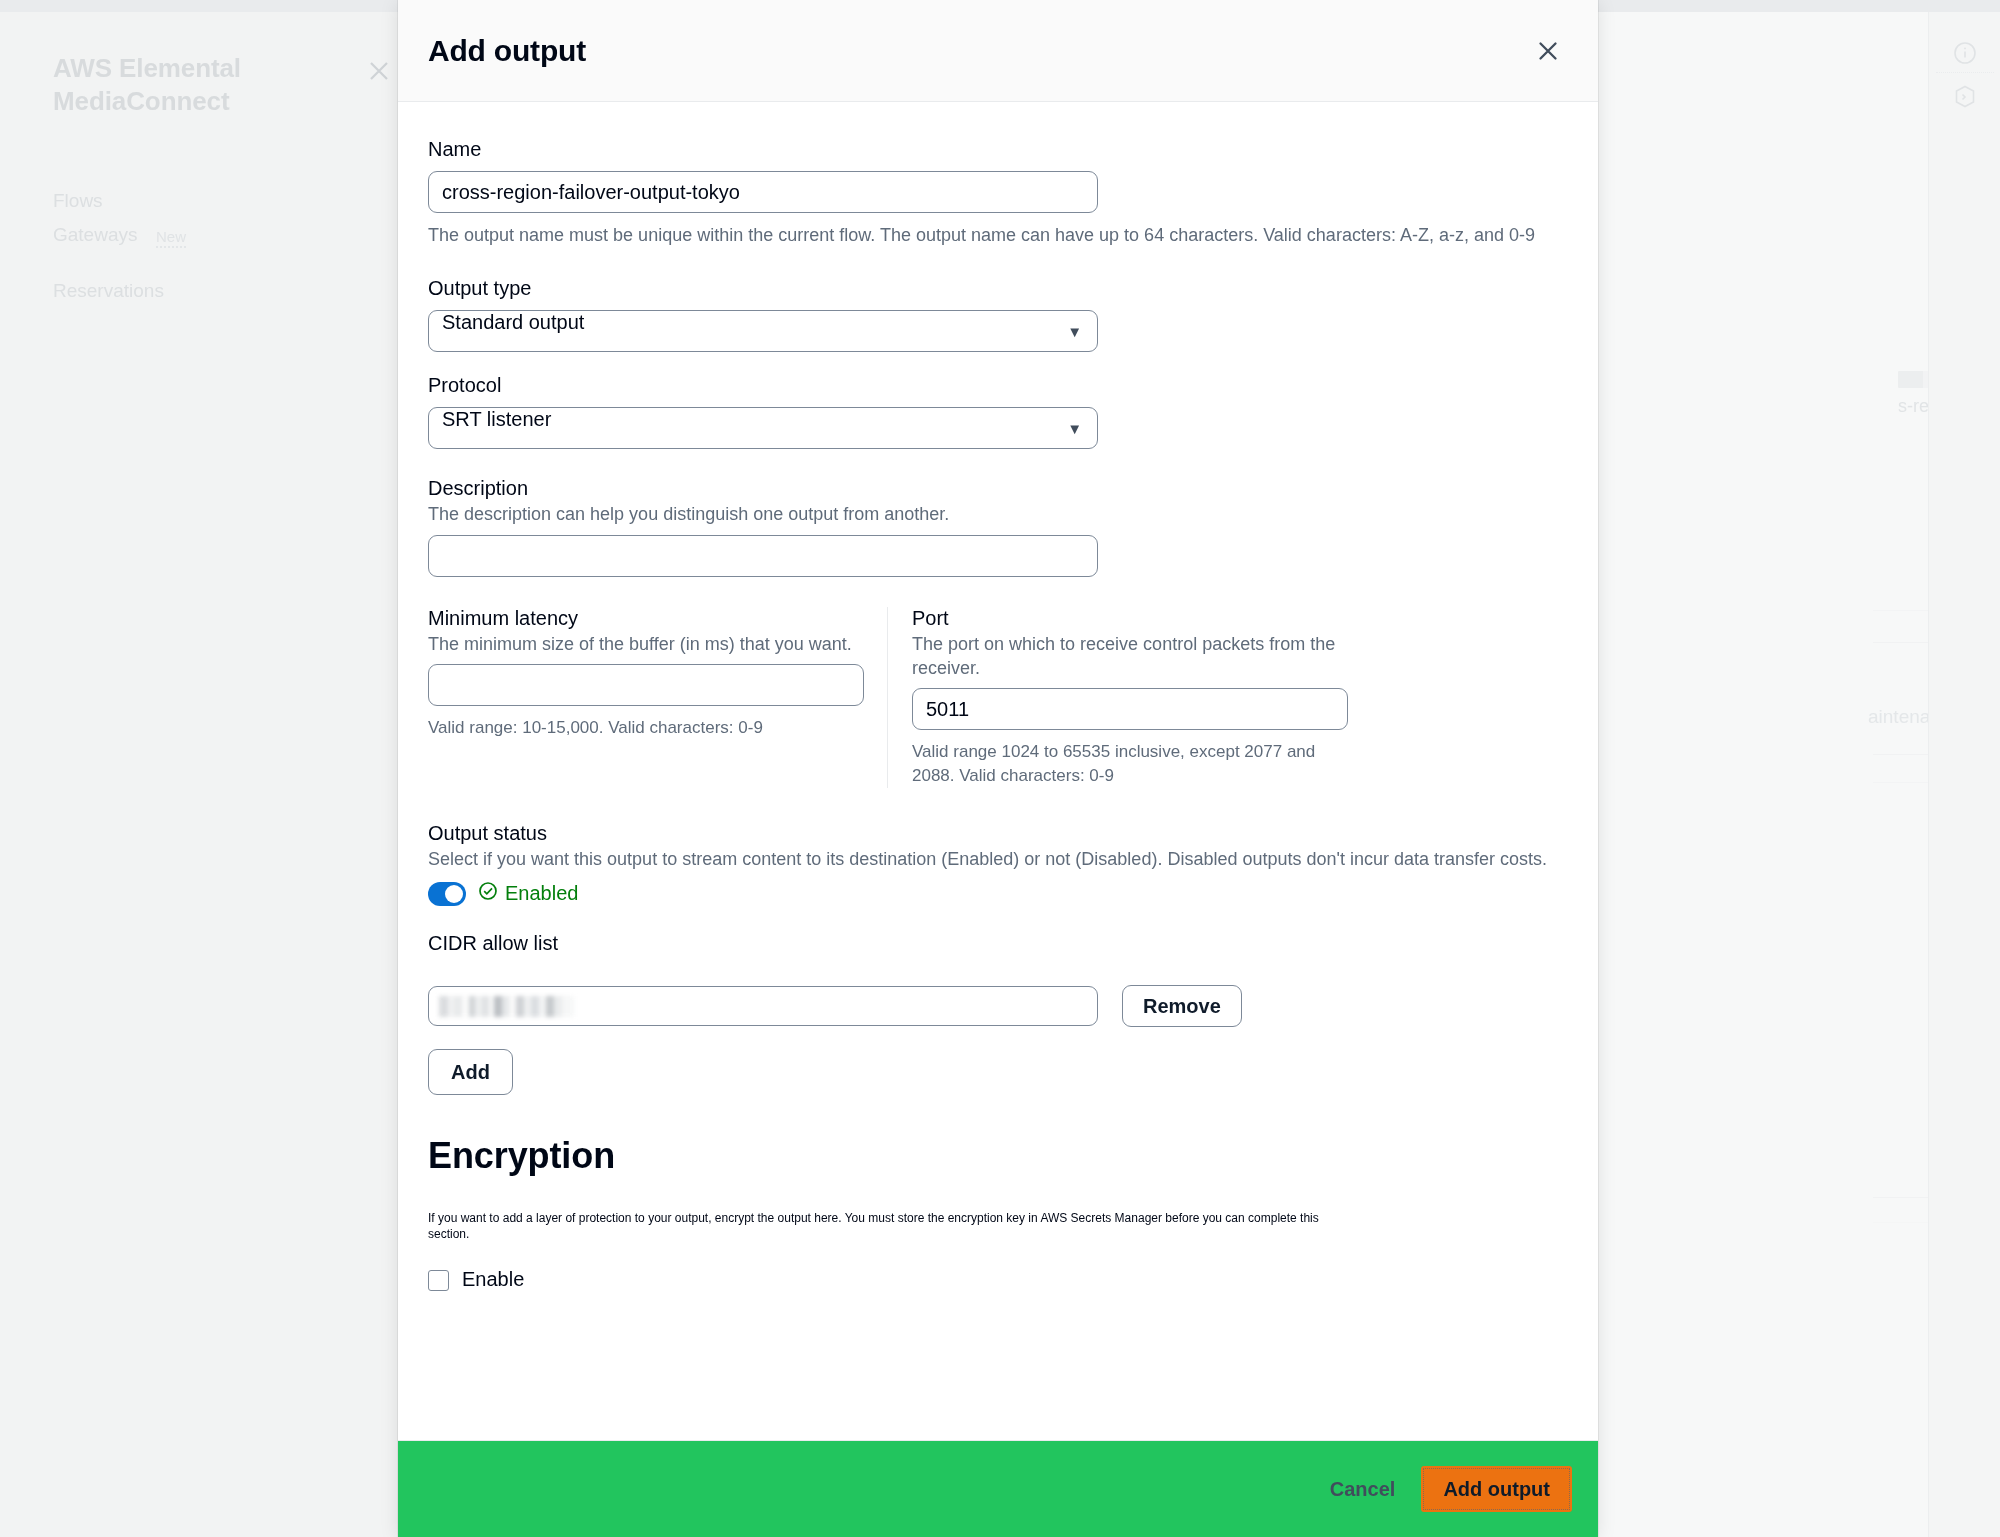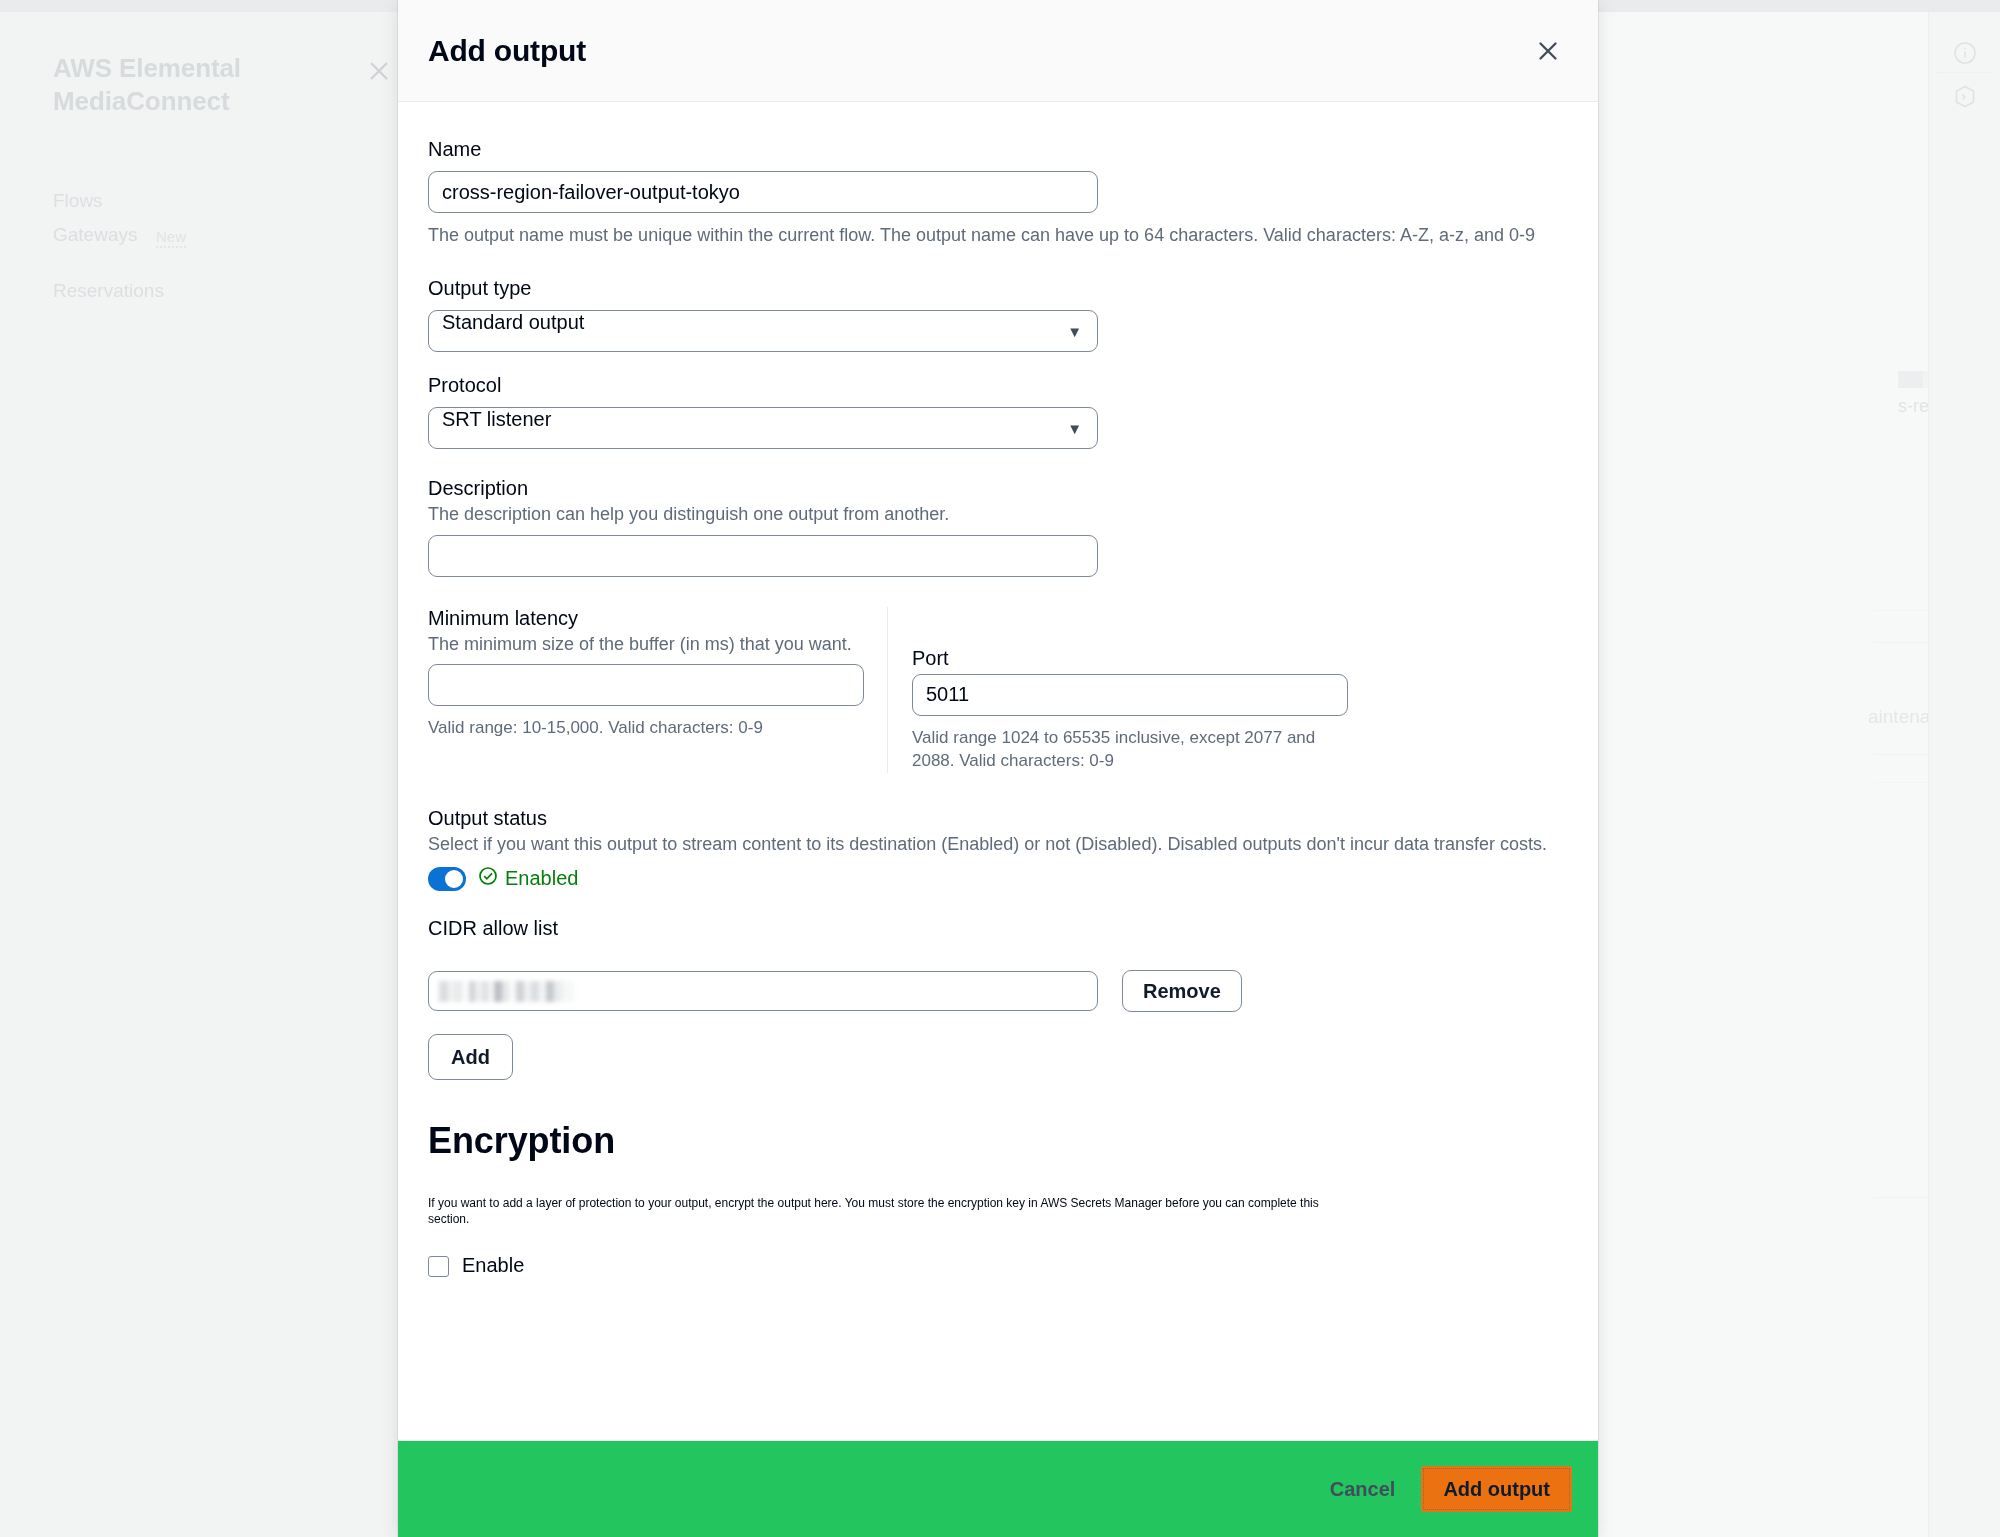--- a/index.html
+++ b/index.html
@@ -380,21 +380,22 @@
 
     
     <div class="two-col">
       <div class="col-left">
         <div class="field-label" style="margin-bottom:4px;">Minimum latency</div>
         <div class="field-desc">The minimum size of the buffer (in ms) that you want.</div>
         <input class="txt" type="text" value="" style="">
         <div class="constraint">Valid range: 10-15,000. Valid characters: 0-9</div>
       </div>
       <div class="col-right">
-        <div class="field-label" style="margin-bottom:4px;margin-top:40px;">Port</div>
+        <div class="field-label" style="margin-bottom:4px;">Port</div>
+        <div class="field-desc">The port on which to receive control packets from the receiver.</div>
         <input class="txt" type="text" value="5011" style="">
         <div class="constraint">Valid range 1024 to 65535 inclusive, except 2077 and 2088. Valid characters: 0-9</div>
       </div>
     </div>
 
     
     <div class="field-label" style="margin-top:34px;margin-bottom:4px;">Output status</div>
     <div class="field-desc">Select if you want this output to stream content to its destination (Enabled) or not (Disabled). Disabled outputs don't incur data transfer costs.</div>
     <div class="toggle-row">
       <div class="toggle">

